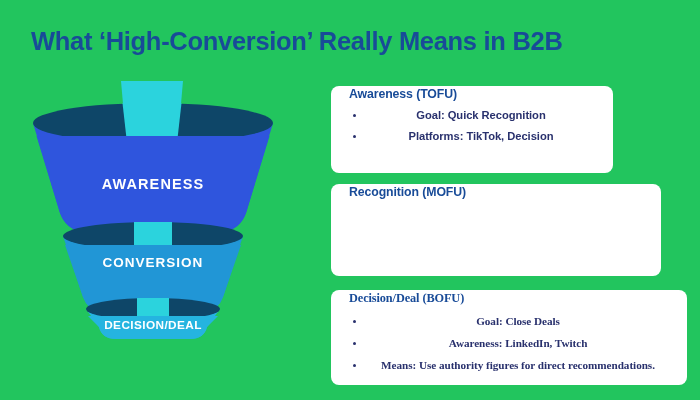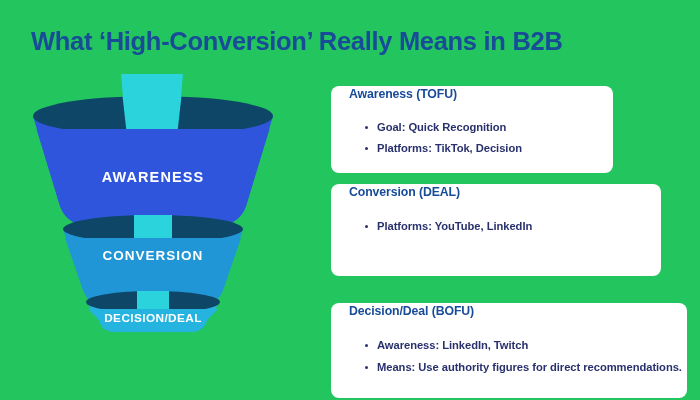--- a/index.html
+++ b/index.html
@@ -32,21 +32,21 @@
     color: #184b98;
     letter-spacing: -0.3px;
     white-space: nowrap;
     line-height: 1.1;
   }
 
   
   .funnel-wrap {
     position: absolute;
     left: 18px;
-    top: 74px;
+    top: 81px;
     width: 270px;
     height: 275px;
   }
   .funnel-svg {
     display: block;
     width: 270px;
     height: 275px;
   }
   .funnel-label {
     fill: #ffffff;
@@ -61,37 +61,38 @@
   
   .card {
     position: absolute;
     background: #ffffff;
     border-radius: 8px;
     box-sizing: border-box;
     padding: 0 12px 10px 12px;
   }
   .card-1 { left: 331px; top: 86px;  width: 282px; height: 87px; }
   .card-2 { left: 331px; top: 184px; width: 330px; height: 92px; }
-  .card-3 { left: 331px; top: 303px; width: 356px; height: 95px; }
+  .card-3 { left: 331px; top: 290px; width: 356px; height: 95px; font-family: Liberation Serif, serif; }
 
   .card-heading {
     color: #184b98;
     font-size: 12.3px;
     font-weight: bold;
     margin: 1px 0 4px 6px;
     letter-spacing: -0.1px;
     white-space: nowrap;
   }
   .card-2 .card-heading { margin-bottom: 7px; }
   .card-3 .card-heading { margin-bottom: 4px; }
 
   .bullets {
     list-style: none;
-    margin: 16px;
+    margin: 4px;
     padding: 0;
+    text-align: center;
   }
   .bullets li {
     position: relative;
     color: #29316d;
     font-size: 11.2px;
     font-weight: bold;
     line-height: 21px;
     padding-left: 18px;
     white-space: nowrap;
     letter-spacing: -0.05px;
@@ -159,27 +160,27 @@
 
   <div class="card card-1">
     <div class="card-heading">Awareness (TOFU)</div>
     <ul class="bullets">
       <li>Goal: Quick Recognition</li>
       <li>Platforms: TikTok, Decision</li>
     </ul>
   </div>
 
   <div class="card card-2">
-    <div class="card-heading">Conversion (DEAL)</div>
+    <div class="card-heading">Recognition (MOFU)</div>
     <ul class="bullets">
-      <li>Platforms: YouTube, LinkedIn</li>
     </ul>
   </div>
 
   <div class="card card-3">
     <div class="card-heading">Decision/Deal (BOFU)</div>
     <ul class="bullets">
+      <li>Goal: Close Deals</li>
       <li>Awareness: LinkedIn, Twitch</li>
       <li>Means: Use authority figures for direct recommendations.</li>
     </ul>
   </div>
 
 </div>
 
 </body></html>

